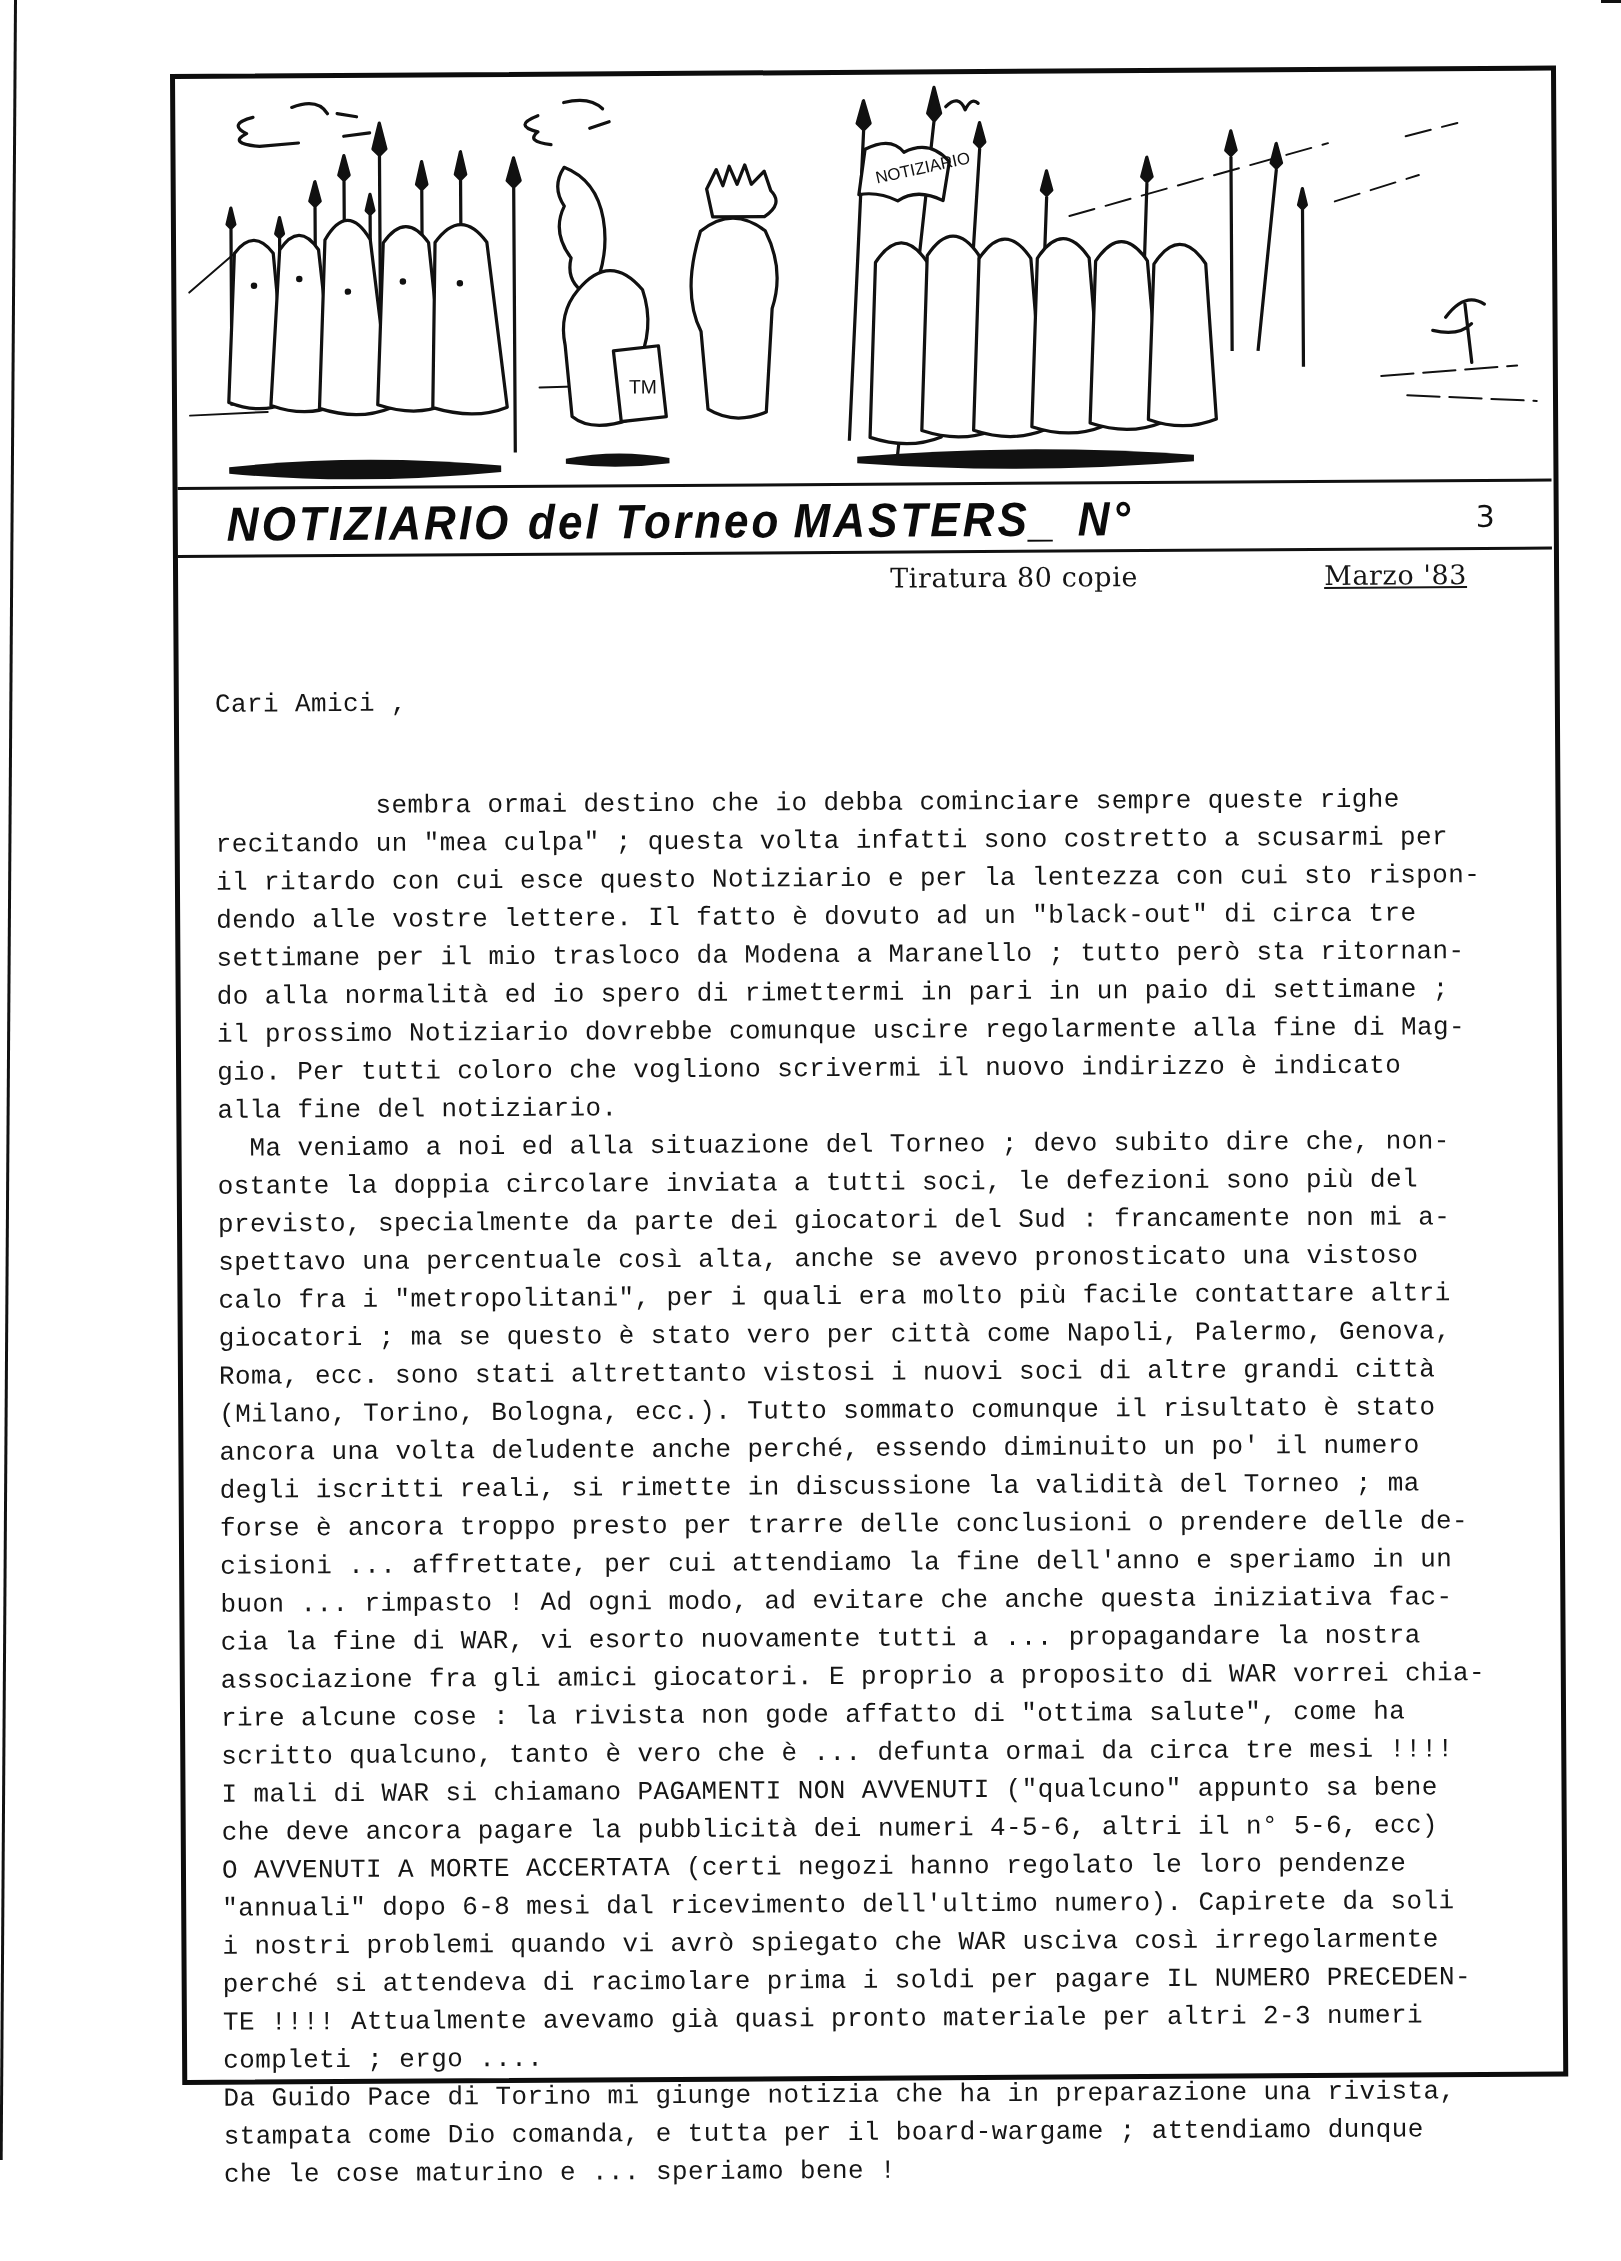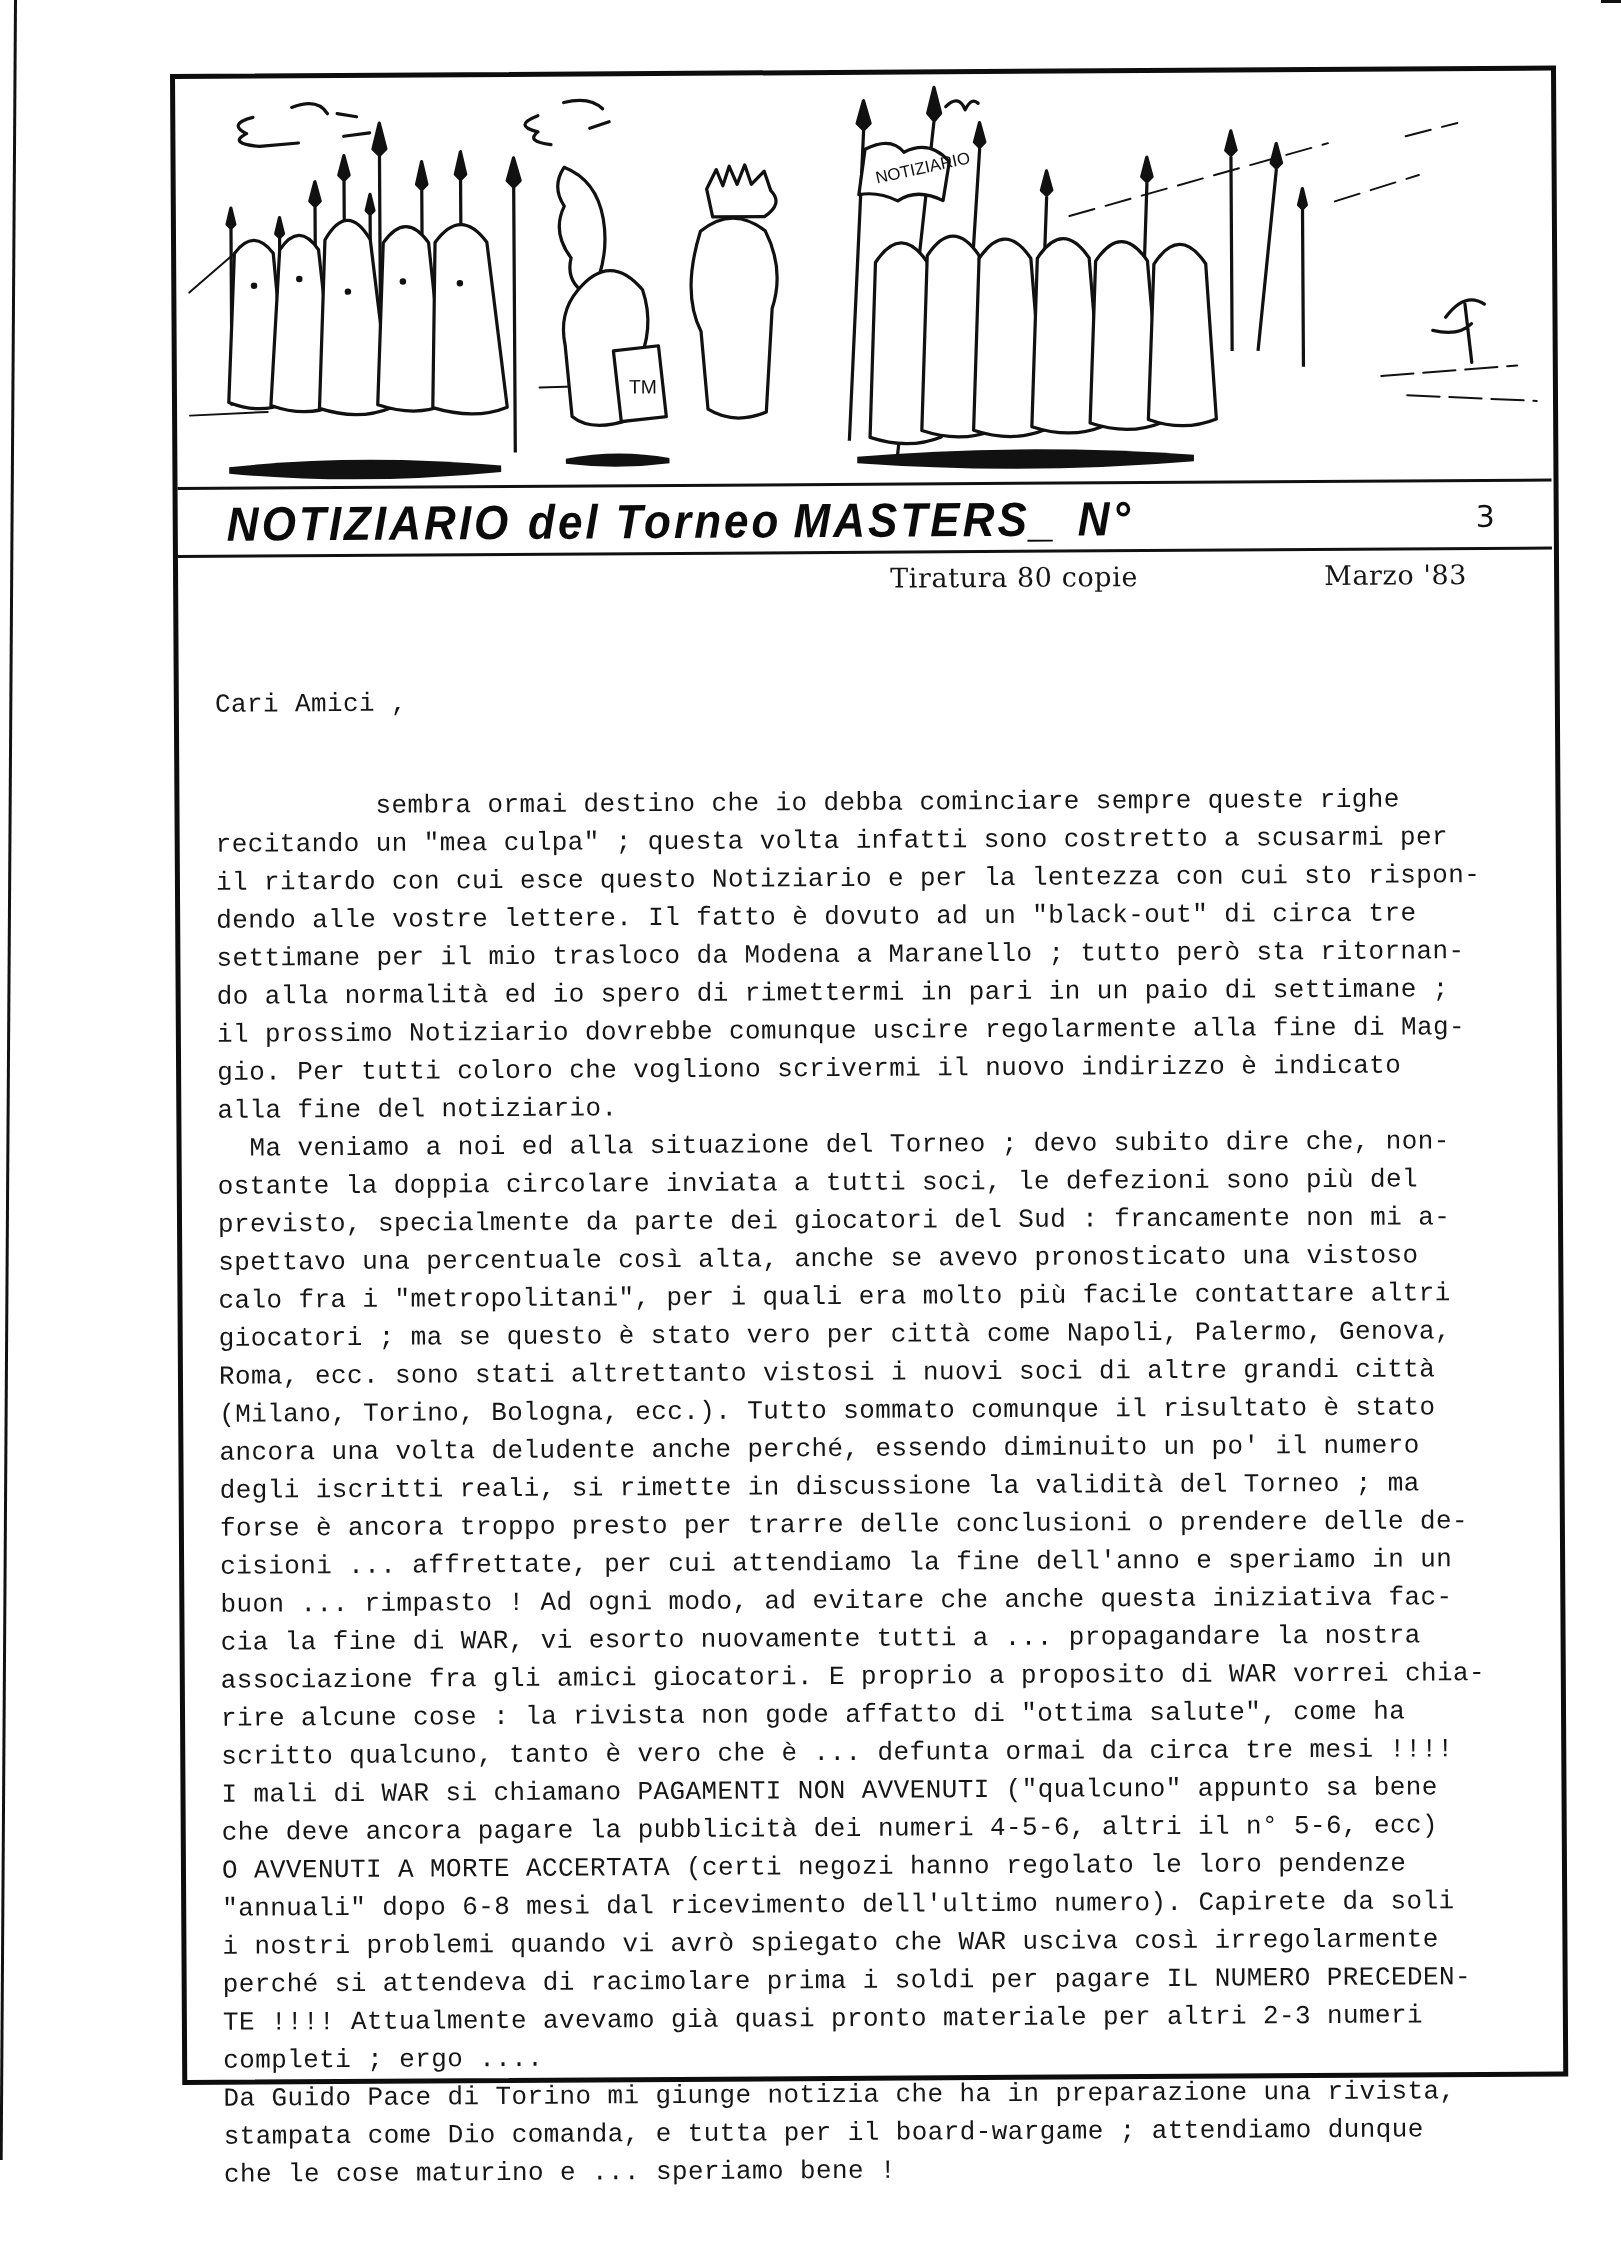--- a/index.html
+++ b/index.html
@@ -10,21 +10,21 @@
   .illustration { position:absolute; left:0; top:0; width:1374px; height:408px; }
   .illustration svg { width:100%; height:100%; display:block; }
   .title-band { position:absolute; left:0; top:408px; width:1374px; height:71px; border-top:3.2px solid #111; border-bottom:3.9px solid #111; box-sizing:border-box; }
   .title { position:absolute; left:49px; top:6.5px; font-family:"Liberation Sans", "DejaVu Sans", sans-serif; font-weight:bold; font-style:italic; font-size:48px; letter-spacing:3.2px; transform:scaleX(0.92); transform-origin:left center; white-space:nowrap; color:#0b0b0b; }
   .title .t-del { margin-left:18px; }
   .title .t-masters { margin-left:13px; }
   .title .t-no { margin-left:22px; }
   .issue-number { position:absolute; left:1298px; top:17px; font-family:"DejaVu Sans", sans-serif; font-size:30px; font-weight:normal; color:#111; }
   .meta-row { position:absolute; top:479px; left:0; width:1374px; height:39px; }
   .print-run { position:absolute; left:712px; top:9px; font-family:"DejaVu Serif", serif; font-size:27px; letter-spacing:0.6px; }
-  .issue-date { position:absolute; left:1146px; top:9px; font-family:"DejaVu Serif", serif; font-size:27px; letter-spacing:0.6px; }
+  .issue-date { position:absolute; left:1146px; top:9px; font-family:"DejaVu Serif", serif; font-size:27px; letter-spacing:0.6px;text-decoration:underline; }
   .body-text { position:absolute; left:36px; top:531px; width:1334px; font-family:"Liberation Mono", "DejaVu Sans Mono", monospace; font-size:26px; line-height:38px; white-space:pre; color:#161616; letter-spacing:0.4px; }
   .body-text .line { display:block; height:38px; }
   .salutation { display:block; height:26px; }
 </style>
 </head>
 <body>
 
 <div class="edge-line"></div>
 <div class="corner-mark"></div>
 

